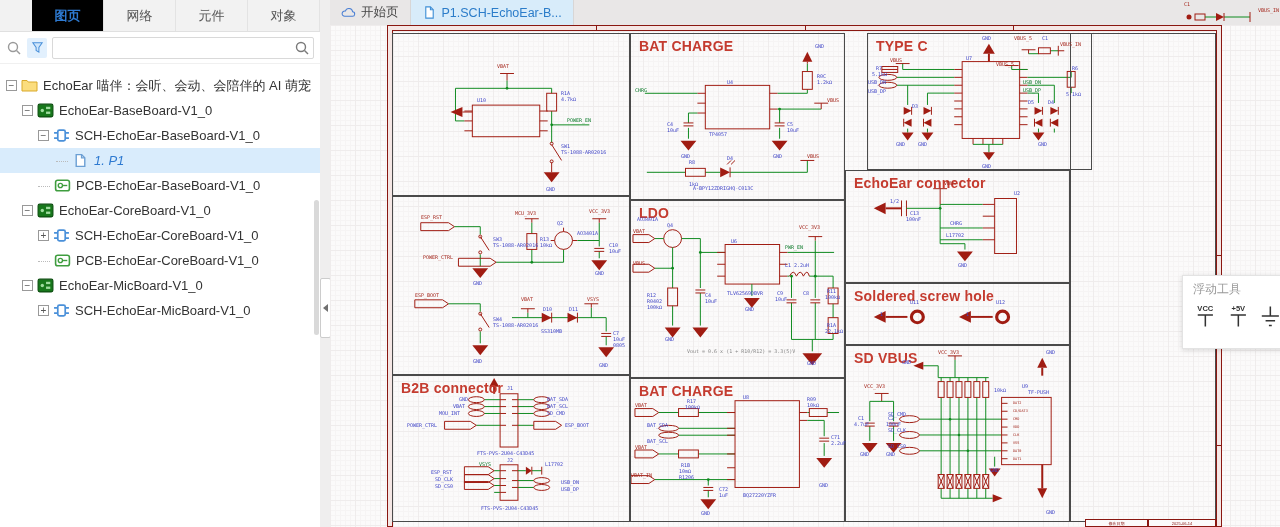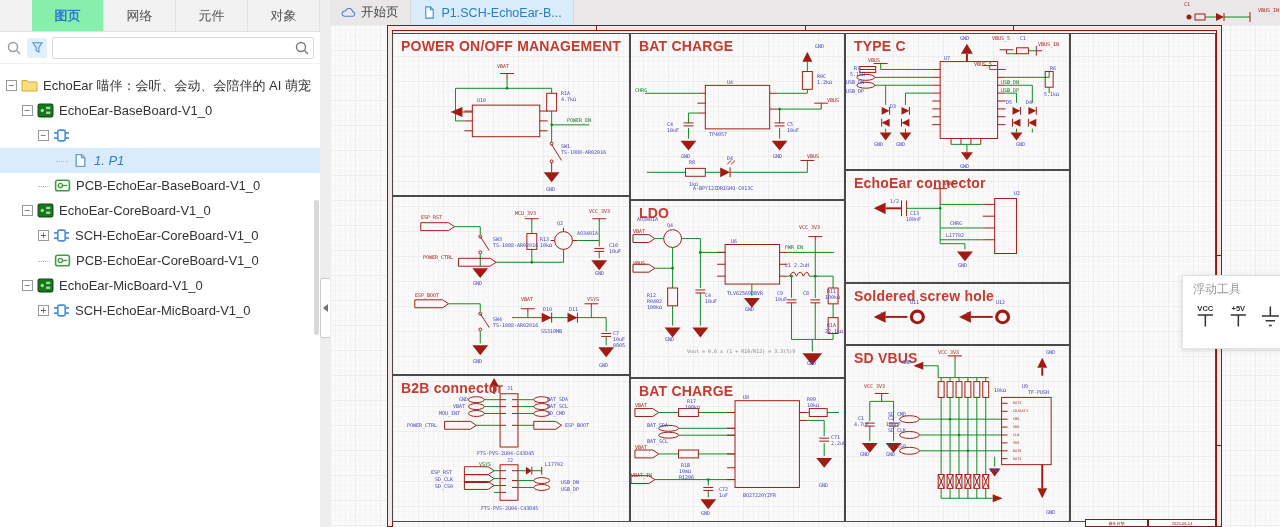--- a/index.html
+++ b/index.html
@@ -3,21 +3,21 @@
 <meta charset="utf-8">
 <style>
   html,body{margin:0;padding:0;}
   body{font-family:"Liberation Sans",sans-serif;width:1280px;height:527px;position:relative;overflow:hidden;background:#fff;}
   .app{position:absolute;inset:0;}
 
   
   .sidebar{position:absolute;left:0;top:0;width:320px;height:527px;background:#fff;border-right:1px solid #d8d8d8;overflow:hidden;}
   .side-tabs{display:flex;height:31px;background:#f2f2f2;border-bottom:1px solid #e0e0e0;}
   .stab{flex:1;text-align:center;line-height:31px;font-size:13px;color:#555;border-right:1px solid #e3e3e3;cursor:pointer;}
-  .stab.active{background:#86efac;color:#2e7ad1;font-weight:bold;margin-left:32px;}
+  .stab.active{background:#000000;color:#2e7ad1;font-weight:bold;margin-left:32px;}
   .search-row{height:31px;display:flex;align-items:center;padding:0 6px;gap:5px;border-bottom:1px solid #f0f0f0;}
   .mini-ico{width:16px;height:16px;flex:0 0 auto;}
   .funnel-btn{width:20px;height:20px;background:#e2f0fd;border-radius:2px;display:flex;align-items:center;justify-content:center;flex:0 0 auto;}
   .search-wrap{position:relative;flex:1;height:22px;}
   .search-wrap input{width:100%;height:22px;box-sizing:border-box;border:1px solid #d9d9d9;border-radius:2px;padding:0 22px 0 6px;font-size:12px;outline:none;}
   .search-wrap .mini-ico{position:absolute;right:4px;top:3px;}
   .tree{padding-top:9px;position:relative;}
   .trow{height:25px;display:flex;align-items:center;font-size:13px;color:#333;white-space:nowrap;cursor:pointer;}
   .trow.sel{background:#d9ecfc;font-style:italic;}
   .trow.sel .tlabel{color:#2e7ad1;}
@@ -145,20 +145,21 @@
         <span class="tlabel">EchoEar-BaseBoard-V1_0</span>
       </div>
       <div class="trow lvl2">
         <span class="exp">−</span>
         <span class="ticon">
             <svg viewBox="0 0 16 14">
               <rect x="4.5" y="2" width="7" height="10" rx="1.5" fill="none" stroke="#4a90d9" stroke-width="1.6"></rect>
               <path d="M1 4.5 h3.5 M1 9.5 h3.5 M11.5 4.5 h3.5 M11.5 9.5 h3.5" stroke="#4a90d9" stroke-width="1.6"></path>
             </svg>
           </span>
+        <span class="tlabel">SCH-EchoEar-BaseBoard-V1_0</span>
       </div>
       <div class="trow lvl3 sel">
         <span class="exp leaf"></span>
         <span class="ticon">
             <svg viewBox="0 0 14 14">
               <path d="M3 1.5 h5 l3 3 v8 h-8 z" fill="#fff" stroke="#6b9fd4" stroke-width="1.3"></path>
               <path d="M8 1.5 v3 h3" fill="none" stroke="#6b9fd4" stroke-width="1.3"></path>
             </svg>
           </span>
         <span class="tlabel">1. P1</span>
@@ -261,21 +262,20 @@
       <div class="frame-outer">
           <div class="frame-inner"></div>
         </div>
       <div class="tick" style="left:266px;top:0;width:1px;height:5px;"></div>
       <div class="tick" style="left:475px;top:0;width:1px;height:5px;"></div>
       <div class="tick" style="left:683px;top:0;width:1px;height:5px;"></div>
       <div class="tick" style="left:887px;top:230px;width:5px;height:1px;"></div>
       <div class="tick" style="left:887px;top:420px;width:5px;height:1px;"></div>
 
       <div class="blk" style="left:62px;top:8px;width:238px;height:163px;">
-        <div class="bt">POWER ON/OFF MANAGEMENT</div>
         <svg class="circ" viewBox="0 0 238 163" preserveAspectRatio="none">
           <path class="w" d="M115 47 V55 M63 55 H160 M63 55 V88 M63 88 H72 M160 55 V60 M160 78 V92 M160 92 H198 M160 92 V110"></path>
           <circle class="fw" cx="115" cy="55" r="1.4"></circle>
             <circle class="fw" cx="160" cy="92" r="1.4"></circle>
           <path class="c" d="M108 40 H122 M115 40 V47"></path>
           <rect class="c" x="155" y="60" width="10" height="18"></rect>
           <rect class="c" x="80" y="72" width="68" height="32"></rect>
           <path class="c" d="M72 78 H80 M72 88 H80 M72 98 H80 M148 78 H156 M148 88 H156 M148 98 H156"></path>
           <path class="c" d="M70 79 H80"></path>
             <path class="f" d="M70 74 L58 79 L70 84 Z"></path>
@@ -535,21 +535,21 @@
             <span class="nl b" style="left: 70px; top: 132px;">GND</span>
             <span class="nl b" style="left: 112px; top: 114px;">BQ27220YZFR</span>
             <span class="nl b" style="left: 176px; top: 18px;">R09</span>
             <span class="nl b" style="left: 176px; top: 24px;">10kΩ</span>
             <span class="nl b" style="left: 200px; top: 56px;">C71</span>
             <span class="nl b" style="left: 200px; top: 62px;">2.2uF</span>
             <span class="nl b" style="left: 188px; top: 104px;">GND</span>
           </div>
       </div>
 
-      <div class="blk" style="left:515px;top:8px;width:225px;height:137px;">
+      <div class="blk" style="left:537px;top:8px;width:225px;height:137px;">
         <div class="bt">TYPE C</div>
         <svg class="circ" viewBox="0 0 225 137" preserveAspectRatio="none">
           <rect class="c" x="95" y="28" width="58" height="78"></rect>
           <path class="c" d="M87 36 H95 M87 44 H95 M87 52 H95 M87 60 H95 M87 68 H95 M87 76 H95 M87 84 H95 M87 92 H95 M153 36 H161 M153 44 H161 M153 52 H161 M153 60 H161 M153 68 H161 M153 76 H161 M153 84 H161 M153 92 H161 M106 106 V112 M116 106 V112 M126 106 V112 M136 106 V112"></path>
           <path class="c2" d="M122 28 V20"></path>
             <path class="f" d="M116 20 L122 10 L128 20 Z"></path>
           <path class="w" d="M87 36 H35 M35 30 V36 M29 44 H87 M29 52 H87 M87 60 H60 M60 60 V72 M60 96 V100 M40 52 V72 M40 96 V100 M161 36 H145 M145 32 V36 M161 44 H205 M205 38 V44 M161 52 H188 M161 60 H172 M172 60 V70 M172 96 V100 M188 52 V70 M188 96 V100 M205 54 V60 M106 112 H136 M122 112 V120"></path>
           <path class="c" d="M28 30 H42 M138 32 H152 M14 36 H30"></path>
           <rect class="c" x="14" y="33" width="16" height="6"></rect>
           <ellipse class="c" cx="20" cy="44" rx="9" ry="3"></ellipse>

